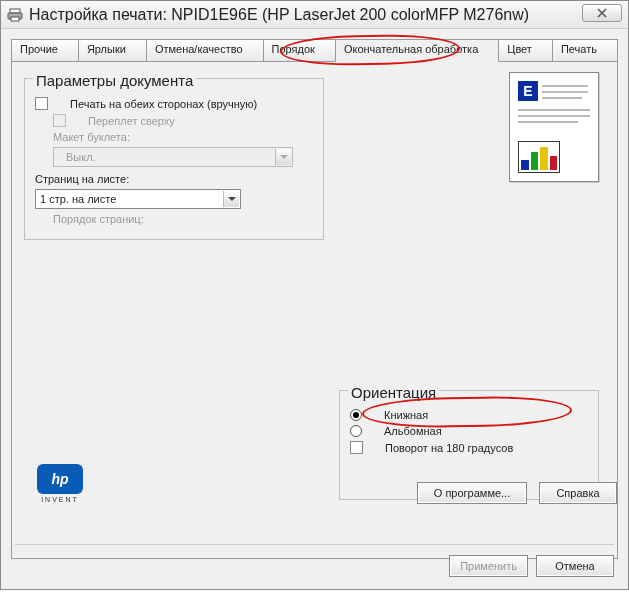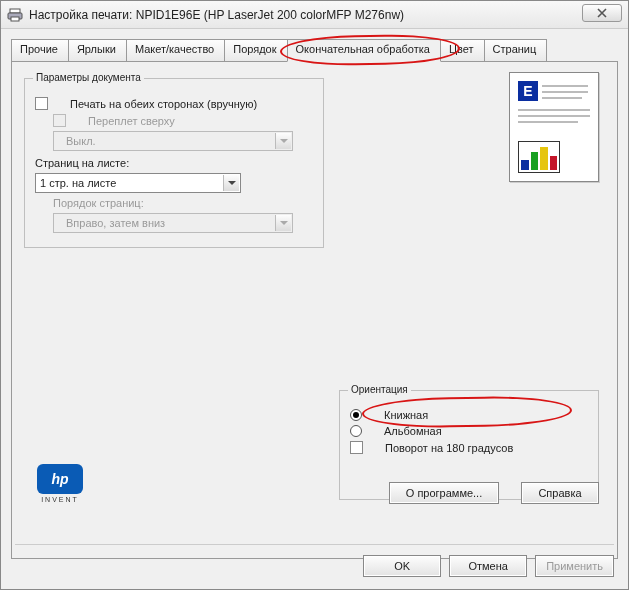--- a/index.html
+++ b/index.html
@@ -24,21 +24,21 @@
     align-items: center;
     padding: 0 6px;
     border-bottom: 1px solid #ccc;
     position: relative;
   }
   .titlebar .icon {
     width: 16px; height: 16px;
     margin-right: 6px;
     display:flex;align-items:center;justify-content:center;
   }
-  .titlebar .title { flex:1; font-size: 12px; color:#222; }
+  .titlebar .title { flex:1; font-size: 16px; color:#222; }
   .closebtn {
     width:40px;height:18px;
     border:1px solid #999;border-radius:3px;
     background:linear-gradient(#fefefe,#ddd);
     display:flex;align-items:center;justify-content:center;
     font-size:12px;color:#444;
     position:absolute;right:6px;top:3px;
   }
   .client {
     padding: 10px 10px 10px 10px;
@@ -49,21 +49,21 @@
   .tabs {
     display:flex;
     height:22px;
     position:relative;
     z-index:2;
   }
   .tab {
     border:1px solid #999;
     border-bottom:none;
     background:linear-gradient(#fdfdfd,#e9e9e9);
-    padding: 3px 10px 0 8px;
+    padding: 3px 20px 0 8px;
     margin-right:-1px;
     font-size:11px;
     color:#222;
     position:relative;
   }
   .tab.active {
     background:#f0f0f0;
     border-bottom:1px solid #f0f0f0;
     margin-bottom:-1px;
     z-index:3;
@@ -79,21 +79,21 @@
     border:1px solid #bfbfbf;
     padding: 14px 10px 10px 10px;
     position:relative;
     margin-top:4px;
   }
   .groupbox .legend {
     position:absolute;
     top:-7px;left:8px;
     background:#f0f0f0;
     padding:0 3px;
-    font-size:10px;
+    font-size:15px;
     color:#222;
   }
   .row { display:flex; align-items:center; margin:4px 0;gap:16px; }
   .checkbox { width:13px;height:13px;border:1px solid #888;background:#fff;margin-right:6px;display:inline-block; }
   .checkbox.disabled { border-color:#bbb;background:#eee; }
   .radio { width:12px;height:12px;border:1px solid #555;border-radius:50%;background:#fff;margin-right:6px;display:inline-flex;align-items:center;justify-content:center; }
   .radio .dot { width:6px;height:6px;border-radius:50%;background:#000; }
   .label { font-size:11px; color:#222; }
   .label.disabled { color:#9a9a9a; }
   .select {
@@ -152,22 +152,22 @@
   }
   .hp-logo .badge {
     width:46px;height:30px;border-radius:6px;
     background:#0a5bb5;color:#fff;
     display:flex;align-items:center;justify-content:center;
     font-size:14px;font-style:italic;font-weight:bold;
     margin:0 auto;
   }
   .hp-logo .txt { font-size:7px;letter-spacing:2px;color:#333;margin-top:2px; }
   .aboutrow {
-    position:absolute;right:18px;bottom:54px;
-    display:flex;gap:22px;align-items:center;
+    position:absolute;right:0;bottom:54px;
+    display:flex;gap:12px;align-items:center;
   }
   .btn {
     height:22px;min-width:78px;
     border:1px solid #888;
     background:linear-gradient(#fdfdfd,#e3e3e3);
     font-size:11px;color:#222;
     padding:0 10px;
     display:inline-flex;align-items:center;justify-content:center;
     box-shadow:inset 0 0 0 1px #fff;
   }
@@ -221,25 +221,25 @@
         </svg>
     </div>
   </div>
 
   <div class="client">
     <div class="anno1"></div>
 
     <div class="tabs">
       <div class="tab"><span>Прочие</span></div>
       <div class="tab"><span>Ярлыки</span></div>
-      <div class="tab"><span>Макет/качество</span></div>
+      <div class="tab"><span>Отмена/качество</span></div>
       <div class="tab"><span>Порядок</span></div>
       <div class="tab active"><span>Окончательная обработка</span></div>
       <div class="tab"><span>Цвет</span></div>
-      <div class="tab"><span>Страниц</span></div>
+      <div class="tab"><span>Печать</span></div>
     </div>
 
     <div class="tabpage">
 
       <div class="preview">
         <div class="bluetop">E</div>
         <div class="line" style="top:12px;width:46px"></div>
         <div class="line" style="top:18px;width:46px"></div>
         <div class="line" style="top:24px;width:40px"></div>
         <div class="line" style="top:36px;left:8px;width:72px"></div>
@@ -260,44 +260,41 @@
           <span class="checkbox"></span>
           <span class="label">Печать на обеих сторонах (вручную)</span>
         </div>
 
         <div class="row indent">
           <span class="checkbox disabled"></span>
           <span class="label disabled">Переплет сверху</span>
         </div>
 
         <div class="row indent">
+          <span class="label disabled">Макет буклета:</span>
+        </div>
+        <div class="row indent">
           <div class="select disabled" style="width:240px">
             <span>Выкл.</span>
             <span class="arrow"></span>
           </div>
         </div>
 
         <div class="row" style="margin-top:6px">
           <span class="label">Страниц на листе:</span>
         </div>
         <div class="row">
           <div class="select" style="width:206px">
             <span>1 стр. на листе</span>
             <span class="arrow"></span>
           </div>
         </div>
 
         <div class="row indent">
           <span class="label disabled">Порядок страниц:</span>
-        </div>
-        <div class="row indent">
-          <div class="select disabled" style="width:240px">
-            <span>Вправо, затем вниз</span>
-            <span class="arrow"></span>
-          </div>
         </div>
       </div>
 
       <div class="orientation">
         <div class="groupbox" style="height:110px">
           <div class="legend">Ориентация</div>
           <div class="row">
             <span class="radio">
                 <span class="dot"></span>
               </span>
@@ -327,25 +324,22 @@
         <div class="btn">
             <span>Справка</span>
           </div>
       </div>
 
     </div>
 
     <div class="hr"></div>
 
     <div class="btnrow">
-      <div class="btn">
-          <span>OK</span>
+      <div class="btn disabled">
+          <span>Применить</span>
         </div>
       <div class="btn">
           <span>Отмена</span>
         </div>
-      <div class="btn disabled">
-          <span>Применить</span>
-        </div>
     </div>
 
   </div>
 </div>
 
 </body></html>

